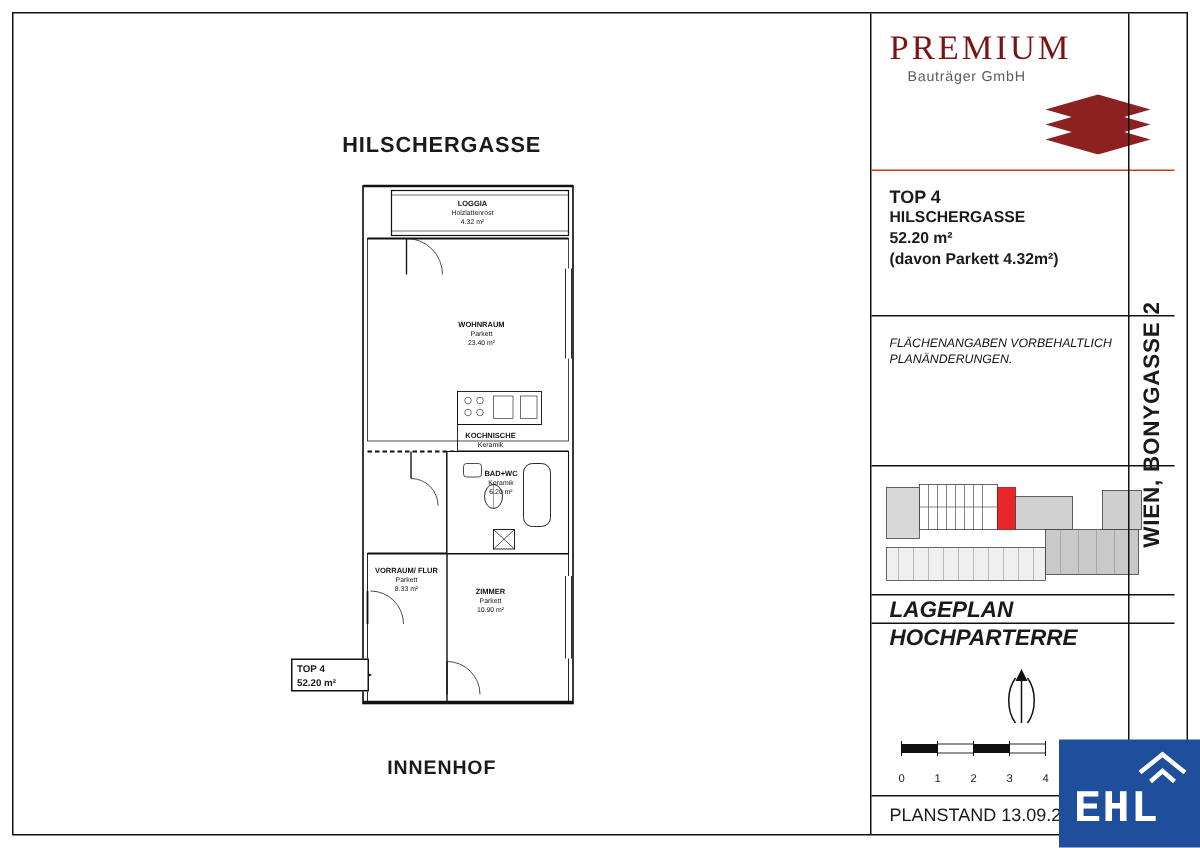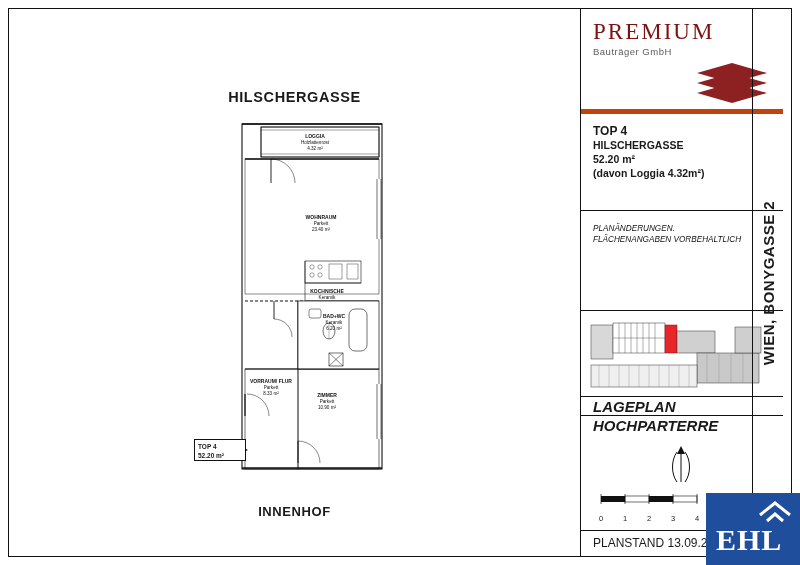--- a/index.html
+++ b/index.html
@@ -61,36 +61,37 @@
     border-left: 1px solid #111;
     box-sizing: border-box;
   }
   .cell {
     position: absolute;
     left: 0;
     width: 100%;
     box-sizing: border-box;
     border-bottom: 1px solid #111;
   }
-  .logo-cell { top: 0; height: 105px; border-bottom: 5px solid #c2410c; }
+  .logo-cell { top: 0; height: 105px; border-bottom: 1px solid #c2410c; }
   .logo-text {
     position: absolute;
     left: 12px; top: 10px;
   }
   .logo-premium {
     font-family: "Liberation Serif", serif;
     font-size: 23px;
     letter-spacing: 2px;
     color: #7c1313;
   }
   .logo-sub {
     font-size: 9.5px;
     color: #5c5c5c;
     letter-spacing: 0.5px;
     margin-top: 1px;
+    margin-left: 12px;
   }
   .logo-mark {
     position: absolute;
     right: 14px; top: 52px;
     width: 74px; height: 42px;
   }
 
   .info-cell { top: 105px; height: 97px; }
   .info-inner { padding: 10px 0 0 12px; font-size: 10.5px; line-height: 14px; font-weight: bold; }
   .info-inner .topline { font-size: 12px; }
@@ -158,21 +159,21 @@
     width: 94px; height: 72px;
     background: #1f4e9c;
     color: #fff;
   }
   .ehl-text {
     position: absolute;
     left: 10px; bottom: 8px;
     font-size: 30px;
     font-weight: bold;
     letter-spacing: 1px;
-    font-family: Liberation Serif, serif;
+    font-family: Liberation Mono, monospace;
   }
   .ehl-roof { position: absolute; right: 8px; top: 8px; }
 
   
   .top-tag {
     position: absolute;
     left: 185px; top: 430px;
     width: 52px; height: 22px;
     border: 1px solid #111;
     box-sizing: border-box;
@@ -334,28 +335,28 @@
         <polygon points="37,12 72,22 37,32 2,22" fill="#8d2121"></polygon>
         <polygon points="37,22 72,32 37,42 2,32" fill="#8d2121"></polygon>
       </svg>
     </div>
 
     <div class="cell info-cell">
       <div class="info-inner">
         <div class="topline">TOP 4</div>
         <div>HILSCHERGASSE</div>
         <div>52.20 m²</div>
-        <div>(davon Loggia 4.32m²)</div>
+        <div>(davon Parkett 4.32m²)</div>
       </div>
     </div>
 
     <div class="cell note-cell">
       <div class="note-inner">
+        <div>FLÄCHENANGABEN VORBEHALTLICH</div>
         <div>PLANÄNDERUNGEN.</div>
-        <div>FLÄCHENANGABEN VORBEHALTLICH</div>
       </div>
     </div>
 
     <div class="cell lageplan-cell">
       <svg class="lageplan-svg" width="195" height="82" viewBox="0 0 195 82">
         <g stroke="#333" fill="#d8d8d8" stroke-width="0.5">
           <rect x="6" y="12" width="22" height="34"></rect>
           <rect x="28" y="10" width="52" height="30" fill="#ffffff"></rect>
           <g stroke-width="0.4">
             <line x1="34" y1="10" x2="34" y2="40"></line>

